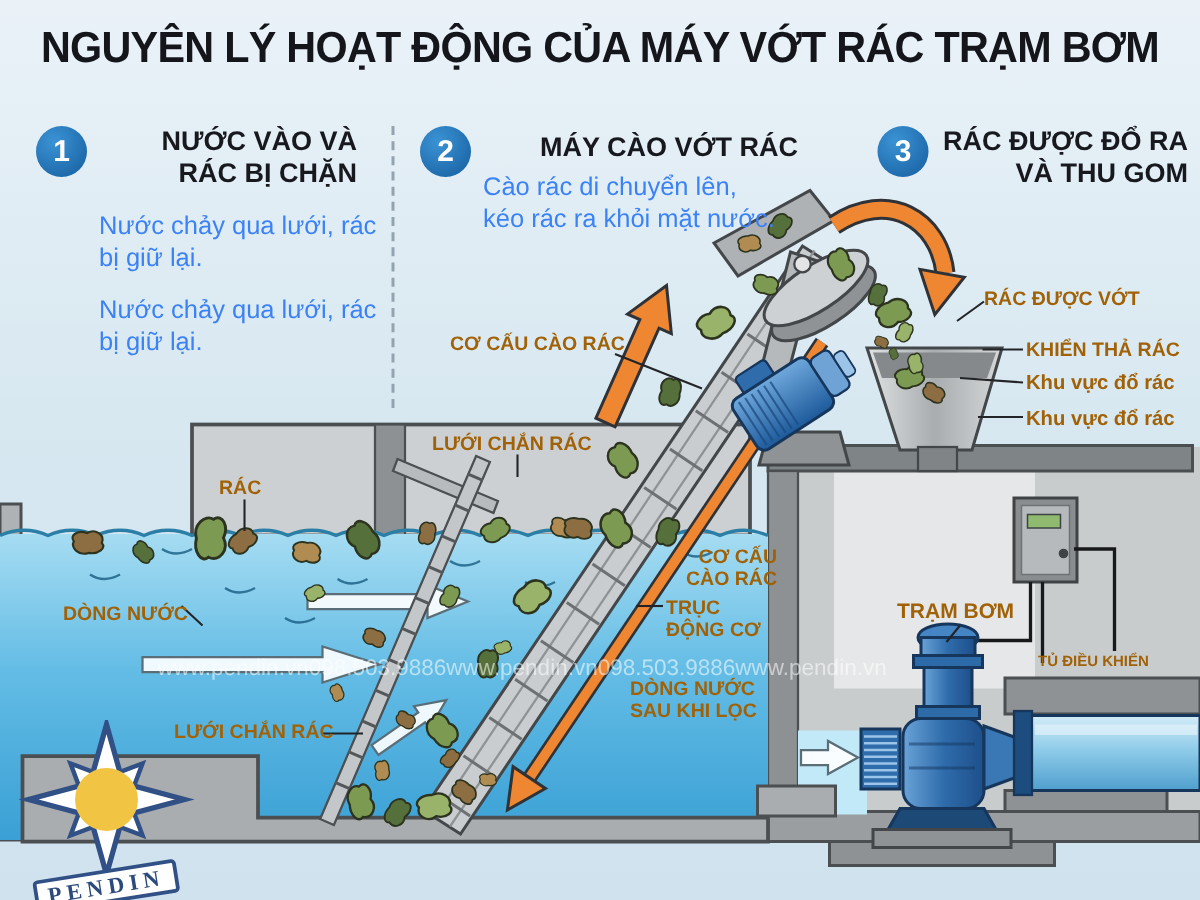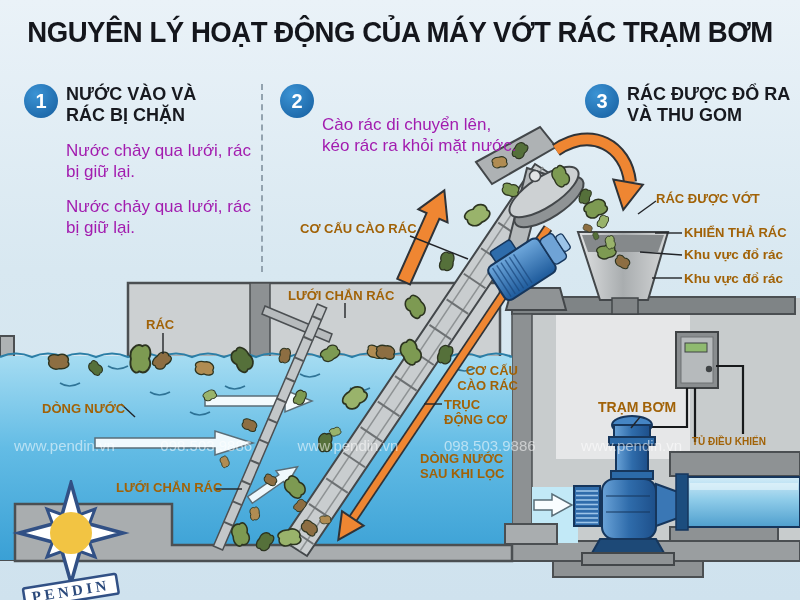--- a/index.html
+++ b/index.html
@@ -7,30 +7,30 @@
        font-family:"Liberation Sans",sans-serif;
        background:linear-gradient(180deg,#eaf2f8 0%,#d8e8f1 45%,#cfe2ee 100%);}
   #stage{position:absolute;inset:0;width:696px;height:600px;}
   #scene{position:absolute;left:0;top:0;z-index:1;}
   .title{position:absolute;top:16px;left:0;width:800px;text-align:center;z-index:3;
          font-size:29px;font-weight:800;color:#14161c;letter-spacing:-.5px;
          transform:scaleX(.95);transform-origin:center;}
   .stepnum{position:absolute;width:34px;height:34px;border-radius:50%;z-index:3;
            background:radial-gradient(circle at 35% 30%,#3b93d4,#155d9e);
            color:#fff;font-size:20px;font-weight:800;line-height:34px;text-align:center;}
-  .stephead{position:absolute;z-index:3;font-size:18px;line-height:1.15;font-weight:800;color:#17191f;}
-  .stepbody{position:absolute;z-index:3;font-size:17px;line-height:1.24;color:#a21caf;}
+  .stephead{position:absolute;z-index:3;font-size:18px;line-height:1.15;font-weight:800;color:#17191f;text-align:right;}
+  .stepbody{position:absolute;z-index:3;font-size:17px;line-height:1.24;color:#3b82f6;}
   .divider{position:absolute;left:261px;top:84px;height:188px;width:0;z-index:2;
            border-left:2px dashed #93a3af;}
   .dlabel{position:absolute;z-index:3;font-size:13px;font-weight:700;color:#a16207;
           line-height:1.12;white-space:nowrap;}
   .dlabel.wrap{white-space:normal;}
   .dlabel.light{font-weight:700;font-size:13.5px;}
   .watermark{position:absolute;top:437px;left:0;right:0;z-index:4;display:flex;
-             justify-content:space-between;padding:0 14px;
+             justify-content:center;padding:0 14px;
              color:rgba(255,255,255,.55);font-size:15px;}
   #logo{position:absolute;left:6px;top:480px;z-index:5;}
 </style>
 </head>
 <body>
 
 <div id="stage">
 
   <svg id="scene" width="800" height="600" viewBox="0 0 800 600">
     <defs>
@@ -298,20 +298,21 @@
 
   <div class="title">NGUYÊN LÝ HOẠT ĐỘNG CỦA MÁY VỚT RÁC TRẠM BƠM</div>
 
   <div class="stepnum" style="left:24px;top:84px">1</div>
   <div class="stephead" style="left:66px;top:84px;width:172px">NƯỚC VÀO VÀ RÁC BỊ CHẶN</div>
   <div class="stepbody" style="left:66px;top:140px;width:192px">Nước chảy qua lưới, rác bị giữ lại.</div>
   <div class="stepbody" style="left:66px;top:196px;width:192px">Nước chảy qua lưới, rác bị giữ lại.</div>
   <div class="divider"></div>
 
   <div class="stepnum" style="left:280px;top:84px">2</div>
+  <div class="stephead" style="left:322px;top:88px;width:210px">MÁY CÀO VỚT RÁC</div>
   <div class="stepbody" style="left:322px;top:114px;width:200px">Cào rác di chuyển lên, kéo rác ra khỏi mặt nước.</div>
 
   <div class="stepnum" style="left:585px;top:84px">3</div>
   <div class="stephead" style="left:627px;top:84px;width:165px">RÁC ĐƯỢC ĐỔ RA VÀ THU GOM</div>
 
   <div class="dlabel" style="left:146px;top:318px">RÁC</div>
   <div class="dlabel" style="left:288px;top:289px">LƯỚI CHẮN RÁC</div>
   <div class="dlabel" style="left:300px;top:222px">CƠ CẤU CÀO RÁC</div>
   <div class="dlabel" style="left:42px;top:402px">DÒNG NƯỚC</div>
   <div class="dlabel" style="left:116px;top:481px">LƯỚI CHẮN RÁC</div>

